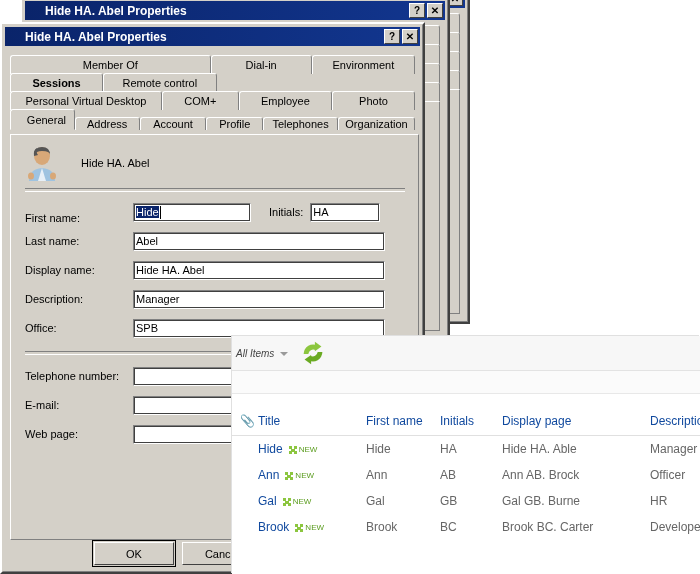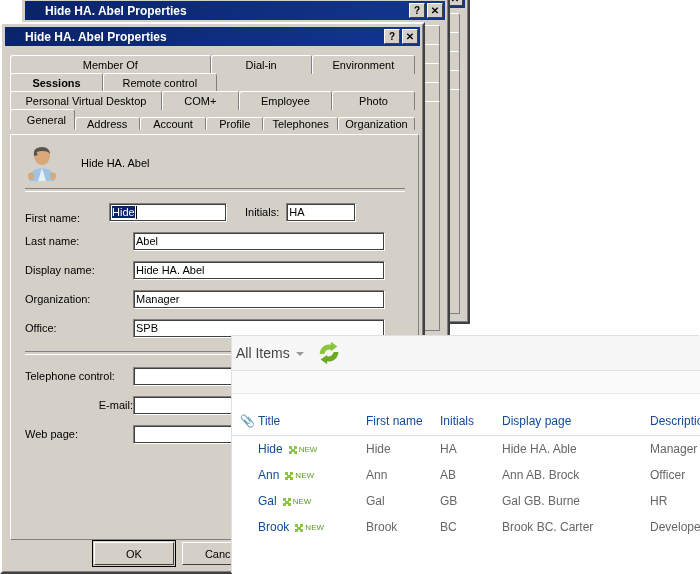--- a/index.html
+++ b/index.html
@@ -210,23 +210,24 @@
   .sp-toolbar {
     height: 34px;
     background: #f7f7f7;
     border-bottom: 1px solid #e3e3e3;
     display: flex;
     align-items: center;
     padding-left: 2px;
     position: relative;
   }
   .sp-view {
-    font-size: 14px;
+    font-size: 10px;
     color: #444444;
     padding-left: 2px;
+    font-style: italic;
   }
   .sp-caret {
     display: inline-block;
     margin-left: 6px;
     border-left: 4px solid transparent;
     border-right: 4px solid transparent;
     border-top: 4px solid #9a9a9a;
     vertical-align: middle;
   }
   .refresh-ico { margin-left: 10px; width: 30px; height: 30px; }
@@ -365,57 +366,57 @@
           <ellipse cx="6" cy="31" rx="3" ry="3.5" fill="#d8a878"></ellipse>
           <ellipse cx="28" cy="31" rx="3" ry="3.5" fill="#d8a878"></ellipse>
         </svg>
       </span>
       <span class="hdr-name">Hide HA. Abel</span>
     </div>
 
     <div class="sep" style="left:14px; top:53px; width:380px;"></div>
 
     <div class="frow" style="left:14px; top:67px; width:380px;">
-      <span class="flabel" style="width:84px;margin-top:12px;">First name:</span>
+      <span class="flabel" style="width:108px;margin-top:12px;">First name:</span>
       <span class="finput" style="width:118px;">
         <span class="sel-text">Hide</span>
           <span class="caret"></span>
       </span>
       <span class="flabel" style="margin-left:18px;">Initials:</span>
       <span class="finput" style="width:70px; margin-left:7px;">HA</span>
     </div>
 
     <div class="frow" style="left:14px; top:96px; width:380px;">
       <span class="flabel" style="width:108px;">Last name:</span>
       <span class="finput" style="width:252px;">Abel</span>
     </div>
 
     <div class="frow" style="left:14px; top:125px; width:380px;">
       <span class="flabel" style="width:108px;">Display name:</span>
       <span class="finput" style="width:252px;">Hide HA. Abel</span>
     </div>
 
     <div class="frow" style="left:14px; top:154px; width:380px;">
-      <span class="flabel" style="width:108px;">Organization:</span>
+      <span class="flabel" style="width:108px;">Description:</span>
       <span class="finput" style="width:252px;">Manager</span>
     </div>
 
     <div class="frow" style="left:14px; top:183px; width:380px;">
       <span class="flabel" style="width:108px;">Office:</span>
       <span class="finput" style="width:252px;">SPB</span>
     </div>
 
     <div class="sep" style="left:14px; top:216px; width:380px;"></div>
 
     <div class="frow" style="left:14px; top:231px; width:380px;">
-      <span class="flabel" style="width:108px;">Telephone control:</span>
+      <span class="flabel" style="width:108px;">Telephone number:</span>
       <span class="finput" style="width:200px;"></span>
     </div>
 
-    <div class="frow" style="left:14px; top:260px; width:380px;text-align:right;">
+    <div class="frow" style="left:14px; top:260px; width:380px;">
       <span class="flabel" style="width:108px;">E-mail:</span>
       <span class="finput" style="width:200px;"></span>
     </div>
 
     <div class="frow" style="left:14px; top:289px; width:380px;">
       <span class="flabel" style="width:108px;">Web page:</span>
       <span class="finput" style="width:200px;"></span>
     </div>
   </div>
 

